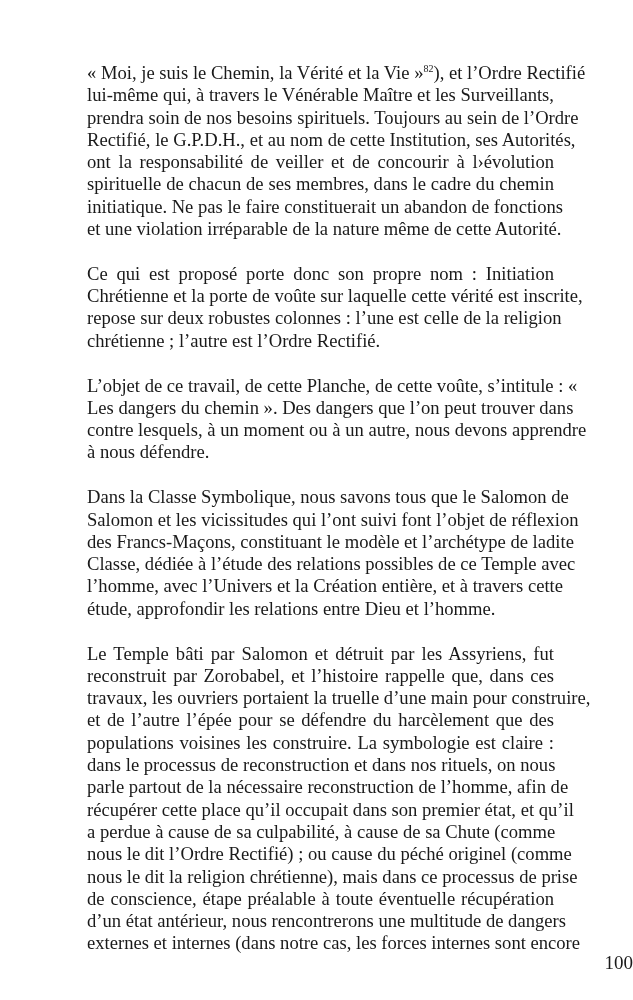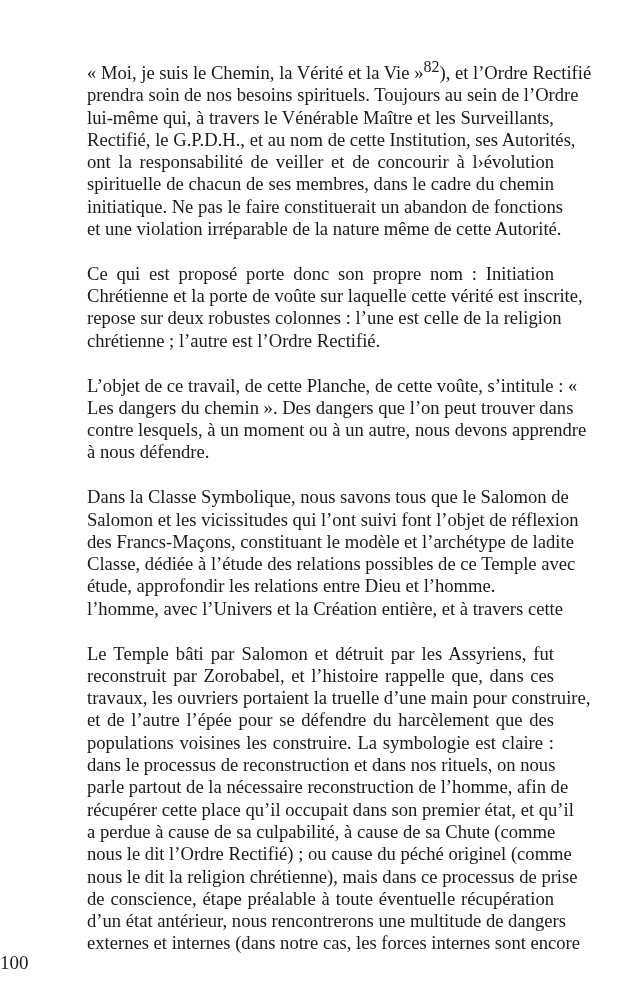--- a/index.html
+++ b/index.html
@@ -12,40 +12,40 @@
     font-family: "Liberation Serif", serif;
     font-size: 18.6px;
     line-height: 22.3px;
     color: #1a1a1a;
     text-align: justify;
     hyphens: none;
   }
   .para { margin: 0 0 22.5px 0; }
   .para span.line { display: block; text-align: justify; text-align-last: justify; white-space: nowrap; }
   .para span.line.last { text-align-last: left; }
-  sup { font-size: 16px; line-height: 0; vertical-align: super; }
+  sup { font-size: 10px; line-height: 0; vertical-align: super; }
   .page-number {
     position: absolute;
     left: 0; right: 0;
     top: 952px;
-    text-align: left;
+    text-align: right;
     font-family: "Liberation Serif", serif;
     font-size: 19px;
     color: #1a1a1a;
   }
 </style>
 </head>
 <body>
 
 <div class="page">
 
   <p class="para">
     <span class="line"><span>« Moi, je suis le Chemin, la Vérité et la Vie »</span><sup>82</sup><span>), et l’Ordre Rectifié</span></span>
+    <span class="line">lui-même qui, à travers le Vénérable Maître et les Surveillants,</span>
     <span class="line">prendra soin de nos besoins spirituels. Toujours au sein de l’Ordre</span>
-    <span class="line">lui-même qui, à travers le Vénérable Maître et les Surveillants,</span>
     <span class="line">Rectifié, le G.P.D.H., et au nom de cette Institution, ses Autorités,</span>
     <span class="line">ont la responsabilité de veiller et de concourir à l›évolution</span>
     <span class="line">spirituelle de chacun de ses membres, dans le cadre du chemin</span>
     <span class="line">initiatique. Ne pas le faire constituerait un abandon de fonctions</span>
     <span class="line last">et une violation irréparable de la nature même de cette Autorité.</span>
   </p>
 
   <p class="para">
     <span class="line">Ce qui est proposé porte donc son propre nom : Initiation</span>
     <span class="line">Chrétienne et la porte de voûte sur laquelle cette vérité est inscrite,</span>
@@ -58,22 +58,22 @@
     <span class="line">Les dangers du chemin ». Des dangers que l’on peut trouver dans</span>
     <span class="line">contre lesquels, à un moment ou à un autre, nous devons apprendre</span>
     <span class="line last">à nous défendre.</span>
   </p>
 
   <p class="para">
     <span class="line">Dans la Classe Symbolique, nous savons tous que le Salomon de</span>
     <span class="line">Salomon et les vicissitudes qui l’ont suivi font l’objet de réflexion</span>
     <span class="line">des Francs-Maçons, constituant le modèle et l’archétype de ladite</span>
     <span class="line">Classe, dédiée à l’étude des relations possibles de ce Temple avec</span>
+    <span class="line">l’homme, avec l’Univers et la Création entière, et à travers cette</span>
     <span class="line last">étude, approfondir les relations entre Dieu et l’homme.</span>
-    <span class="line">l’homme, avec l’Univers et la Création entière, et à travers cette</span>
   </p>
 
   <p class="para">
     <span class="line">Le Temple bâti par Salomon et détruit par les Assyriens, fut</span>
     <span class="line">reconstruit par Zorobabel, et l’histoire rappelle que, dans ces</span>
     <span class="line">travaux, les ouvriers portaient la truelle d’une main pour construire,</span>
     <span class="line">et de l’autre l’épée pour se défendre du harcèlement que des</span>
     <span class="line">populations voisines les construire. La symbologie est claire :</span>
     <span class="line">dans le processus de reconstruction et dans nos rituels, on nous</span>
     <span class="line">parle partout de la nécessaire reconstruction de l’homme, afin de</span>

